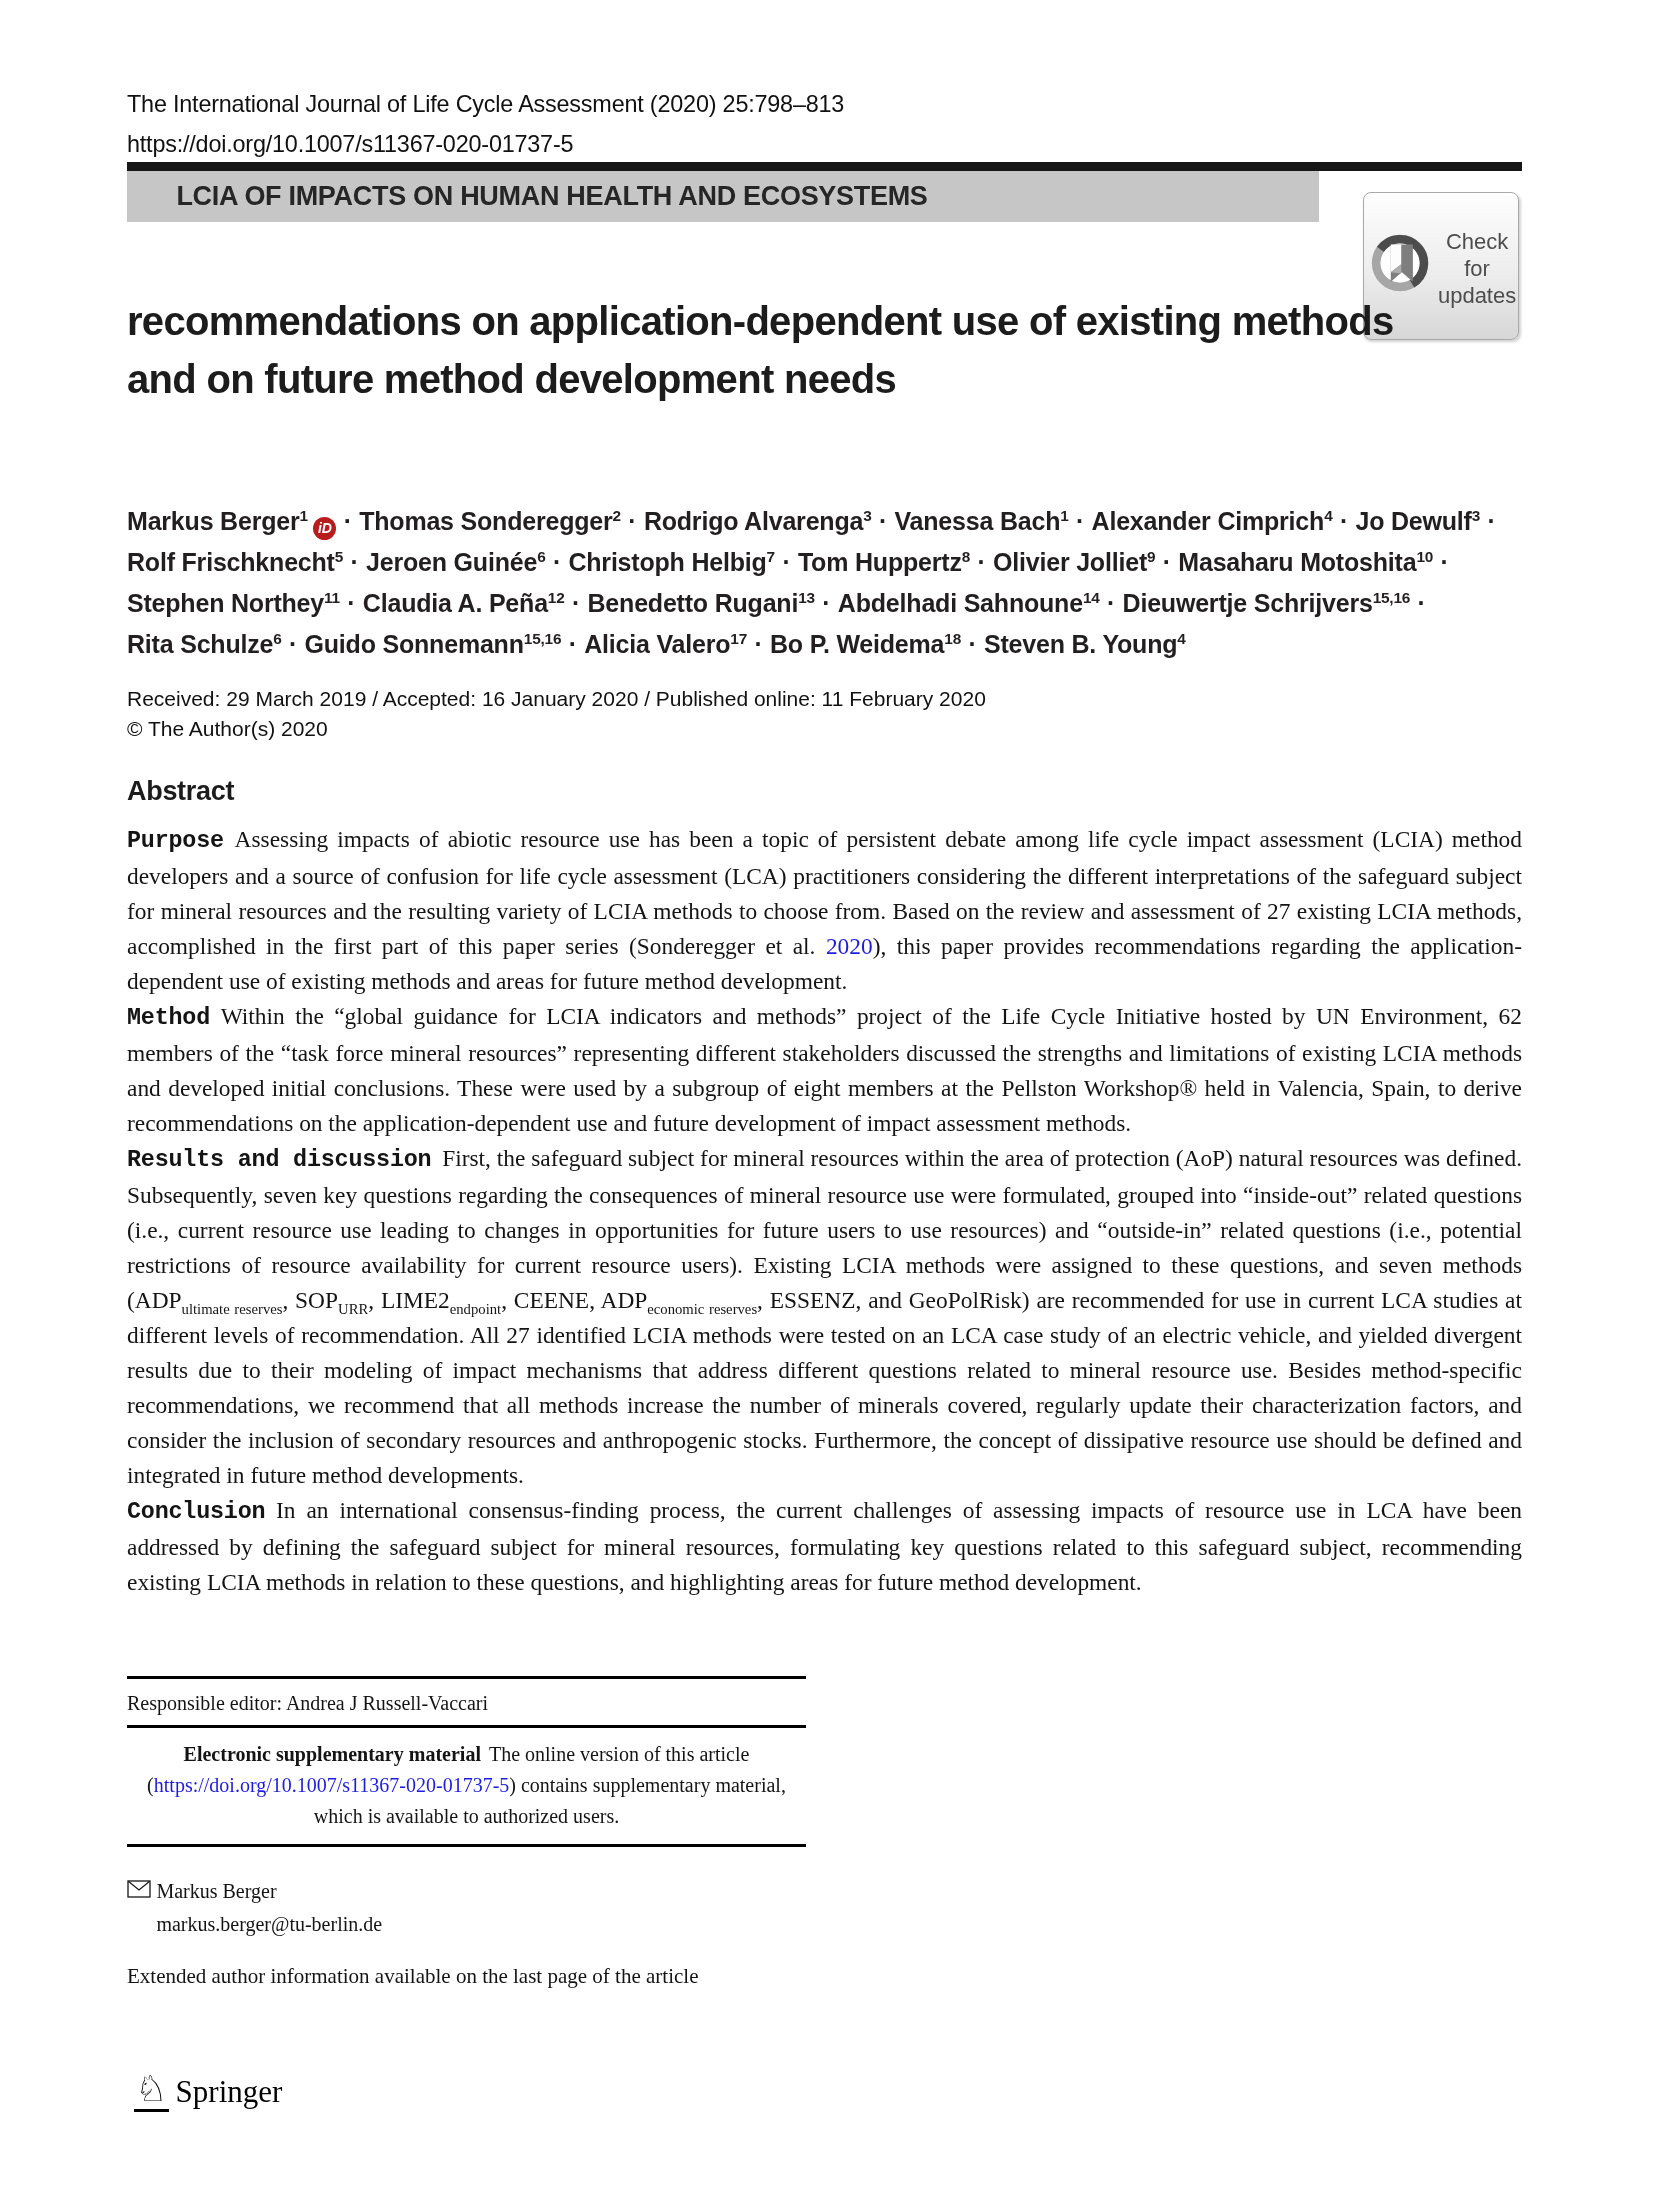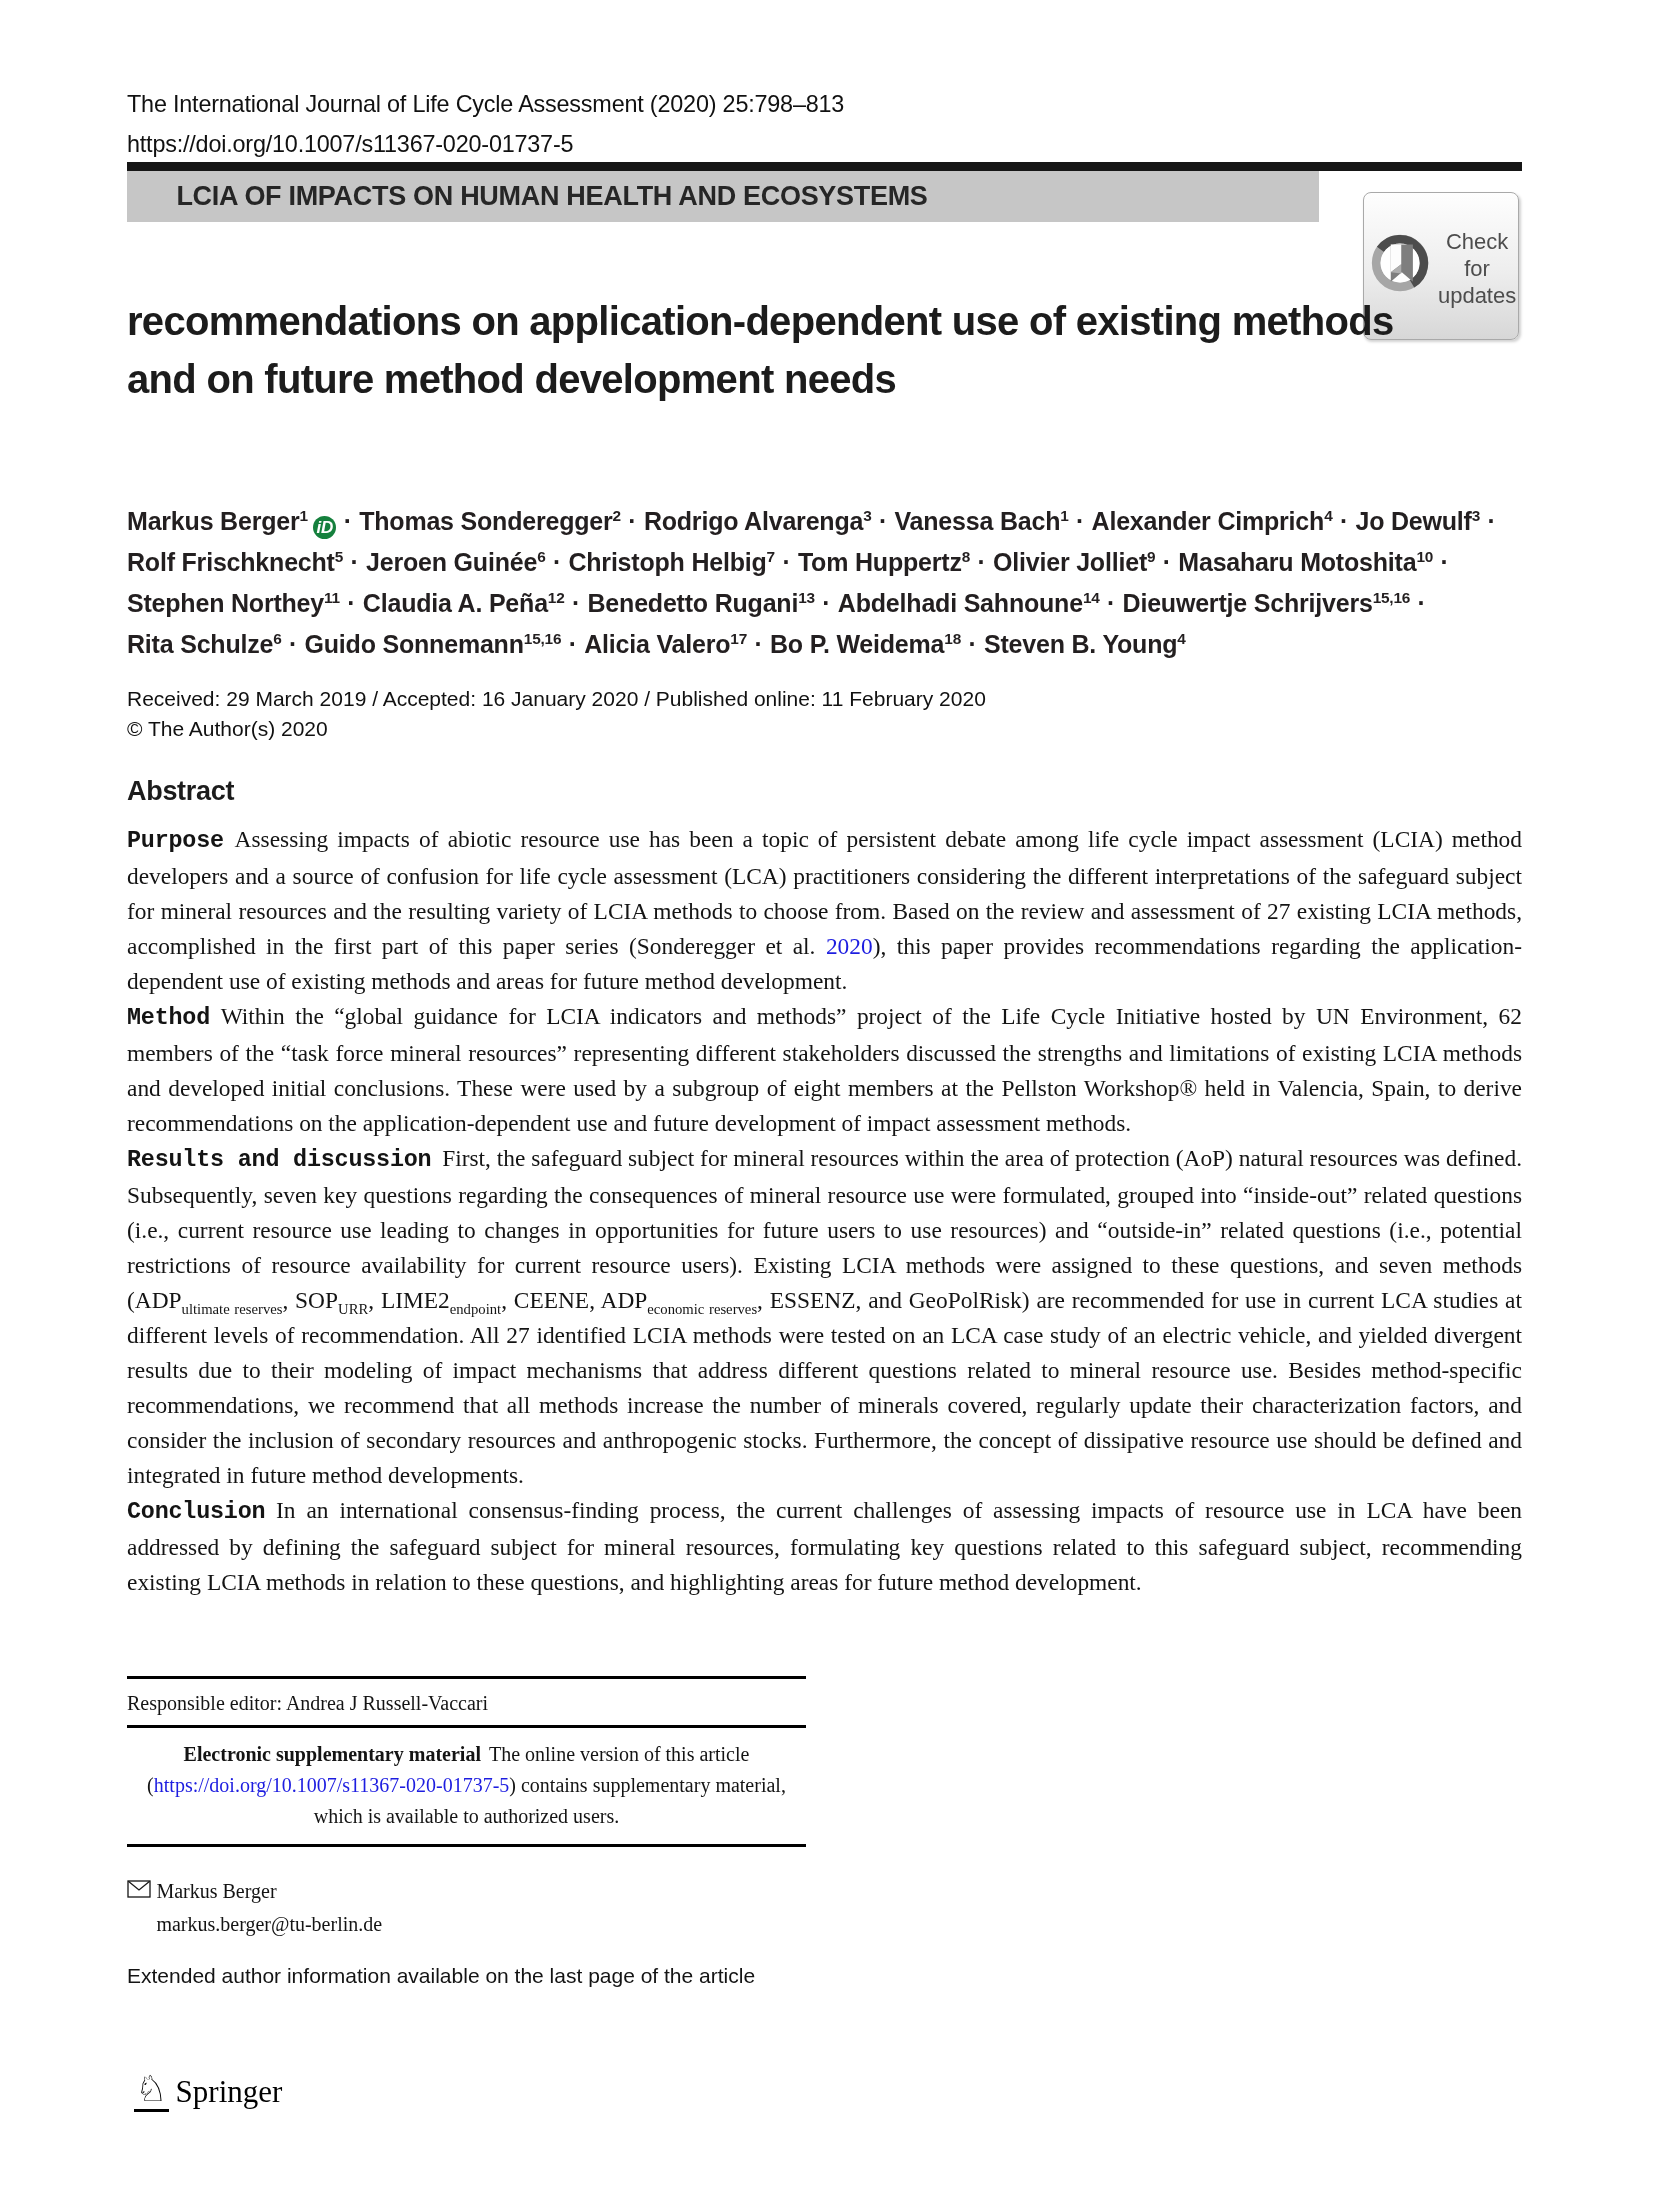--- a/index.html
+++ b/index.html
@@ -24,22 +24,22 @@
 
   
   .title{left:127px;top:292px;width:1419px;font-size:40px;font-weight:700;line-height:58px;
          color:#1c1c1c;letter-spacing:-0.7px;}
 
   
   .authors{left:127px;top:501px;width:1499px;font-size:25px;font-weight:700;color:#231f20;letter-spacing:-0.2px;}
   .authors .aline{line-height:41px;white-space:nowrap;}
   .au-sup{font-size:15.4px;vertical-align:super;line-height:0;}
   .sep{margin:0 7.4px;}
-  .orcid{display:inline-block;width:23px;height:23px;border-radius:50%;background:#15803d;color:#fff;
-         font-size:17px;font-weight:700;text-align:center;line-height:23px;vertical-align:-2.7px;
+  .orcid{display:inline-block;width:23px;height:23px;border-radius:50%;background:#b91c1c;color:#fff;
+         font-size:14px;font-weight:700;text-align:center;line-height:23px;vertical-align:-2.7px;
          margin-left:5.4px;font-style:italic;cursor:pointer;}
 
   
   .dates{left:127px;top:684px;font-size:21px;line-height:30px;color:#111;}
 
   
   .abstract{left:127px;top:776px;width:1395px;}
   .ab-h{font-size:27px;font-weight:700;color:#1c1c1c;margin-bottom:14.7px;letter-spacing:-0.3px;}
   .ab-par{margin:0;font-family:"Liberation Serif",serif;font-size:23.4px;line-height:35px;
           text-align:justify;color:#141414;}
@@ -50,21 +50,21 @@
   
   .foot{left:127px;top:1676px;width:679px;font-family:"Liberation Serif",serif;font-size:20px;color:#141414;}
   .rule{height:3.3px;background:#000;}
   .foot-editor{line-height:28px;padding:9.4px 0 8px 0;}
   .esm{line-height:31px;padding:10.7px 0 12px 0;text-align:center;}
   .esm-label{font-weight:700;margin-right:8px;}
   .corr{margin-top:28px;display:flex;}
   .env{width:29.4px;padding-top:5.4px;}
   .corr-name{line-height:33px;}
 
-  .extended{left:127px;top:1964px;font-family:Liberation Sans, sans-serif;font-size:21px;color:#141414;}
+  .extended{left:127px;top:1964px;font-family:Liberation Serif, serif;font-size:21px;color:#141414;}
 
   
   .splogo{left:134px;top:2040px;display:flex;align-items:flex-end;}
   .knight{font-family:"DejaVu Sans",sans-serif;font-size:36px;line-height:39px;border-bottom:3.3px solid #000;
           padding:0 1.3px 1.3px 1.3px;color:#000;}
   .spname{font-family:"Liberation Serif",serif;font-size:31px;color:#000;margin-left:6.7px;line-height:40px;margin-top:32px;}
 </style>
 </head>
 <body>
 

